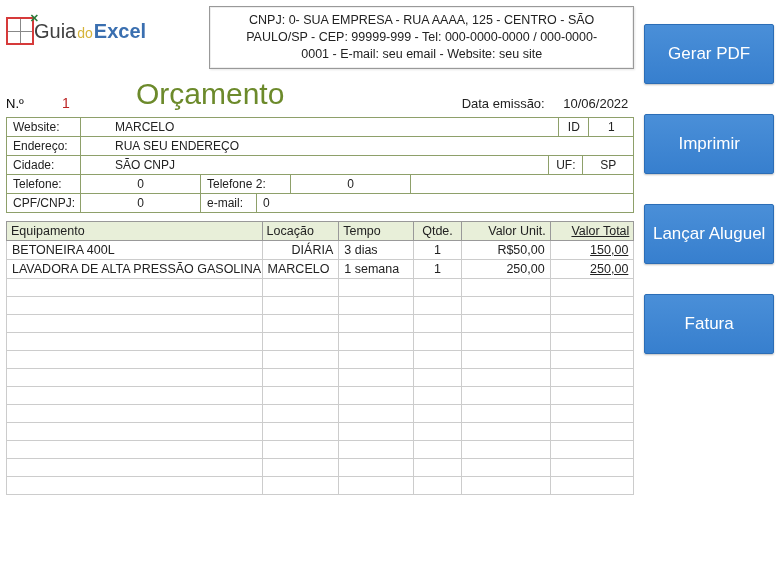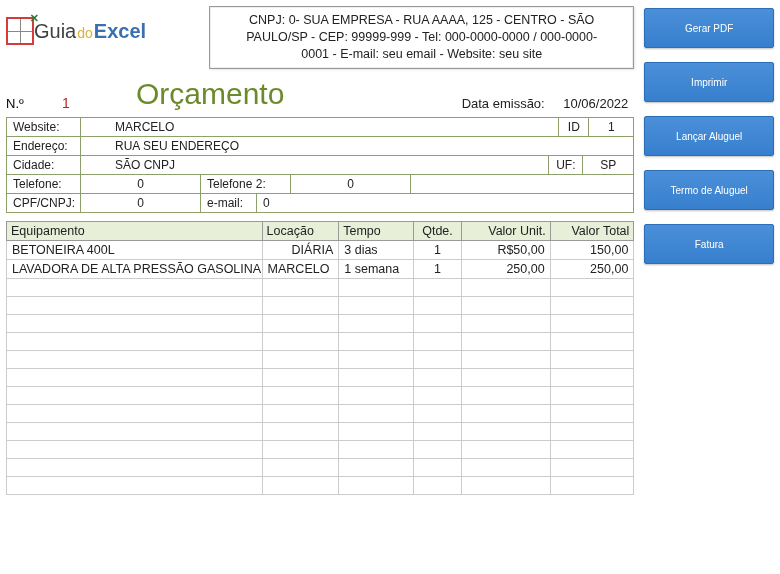--- a/index.html
+++ b/index.html
@@ -13,30 +13,31 @@
     width: 780px;
   }
   .page { display: flex; gap: 10px; }
   .main { width: 630px; }
   .side { width: 130px; display: flex; flex-direction: column; gap: 14px; padding-top: 2px; }
 
   .side-btn {
     background: linear-gradient(#4a8fd8, #377fce);
     border: 1px solid #2b6db6;
     color: #fff;
-    font-size: 10px;
-    height: 40px;
+    font-size: 17px;
+    height: 60px;
     display: flex;
     align-items: center;
     justify-content: center;
     border-radius: 2px;
     box-shadow: 0 1px 2px rgba(0,0,0,.25);
     cursor: pointer;
     text-align: center;
     padding: 0 4px;
+    margin-top: 16px;
   }
 
   .header-row { display: flex; gap: 8px; margin-bottom: 8px; }
   .logo-box { width: 195px; height: 50px; display: flex; align-items: center; }
   .logo-text { font-weight: 600; font-size: 20px; display: flex; align-items: center; gap: 4px;}
   .logo-guia { color: #404040; font-weight: 400; }
   .logo-do   { color: #d6b43a; font-weight: 400; font-size: 14px; margin: 0 1px;}
   .logo-excel{ color: #3a6fb0; font-weight: 700; }
   .logo-icon {
     width: 28px; height: 28px; border: 2px solid #d63a3a; position: relative; display: inline-block;
@@ -82,21 +83,21 @@
   .w-em-l { width:56px; }
 
   .table { margin-top: 8px; border: 1px solid #999; border-collapse: collapse; width:100%; table-layout: fixed; }
   .table th { background:#e8efd9; border:1px solid #999; padding:2px 4px; font-weight:400; font-size:12.5px; }
   .table td { border:1px solid #ccc; padding:2px 5px; height:18px; font-size:12.5px; overflow:hidden; white-space:nowrap; }
   .col-eq  { width: 220px; text-align:left; }
   .col-loc { width: 66px;  text-align:left; }
   .col-tmp { width: 64px;  text-align:left; }
   .col-qtd { width: 42px;  text-align:center; }
   .col-vu  { width: 76px;  text-align:right; }
-  .col-vt  { width: 72px;  text-align:right; }
+  .col-vt  { width: 72px;  text-align:right;text-decoration:underline; }
 </style>
 </head>
 <body>
 
 <div class="page">
   <div class="main">
 
     <div class="header-row">
       <div class="logo-box">
         <span class="logo-icon">
@@ -281,16 +282,15 @@
           </tr>
         </tbody>
     </table>
 
   </div>
 
   <div class="side">
     <div class="side-btn">Gerar PDF</div>
     <div class="side-btn">Imprimir</div>
     <div class="side-btn">Lançar Aluguel</div>
-    <div class="side-btn">Termo de Aluguel</div>
     <div class="side-btn">Fatura</div>
   </div>
 </div>
 
 </body></html>

